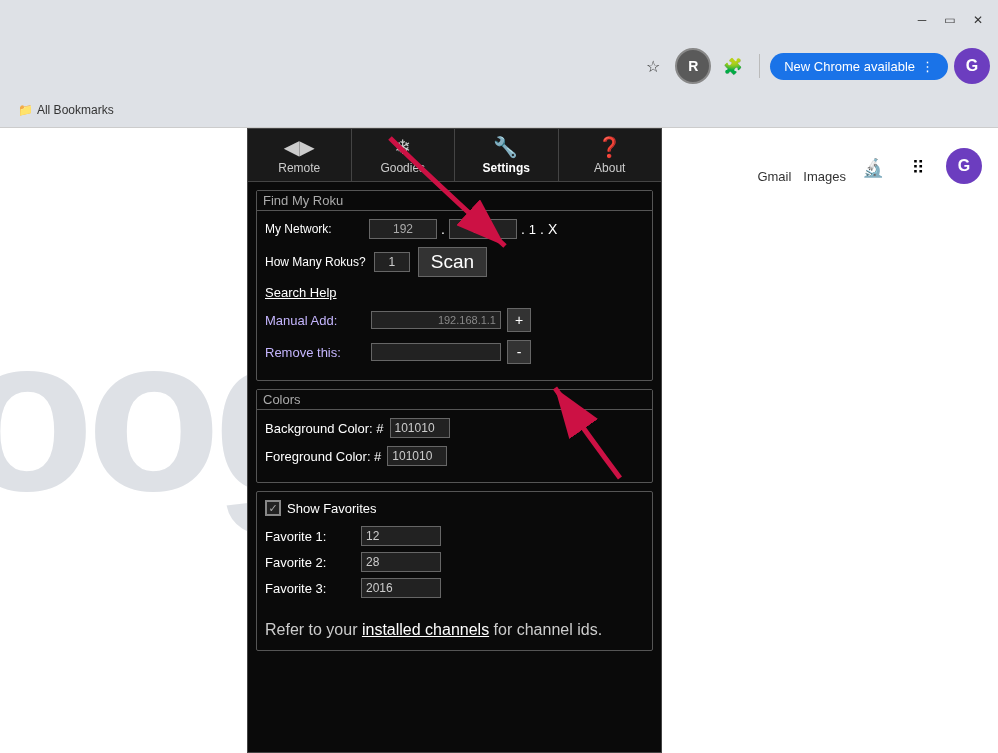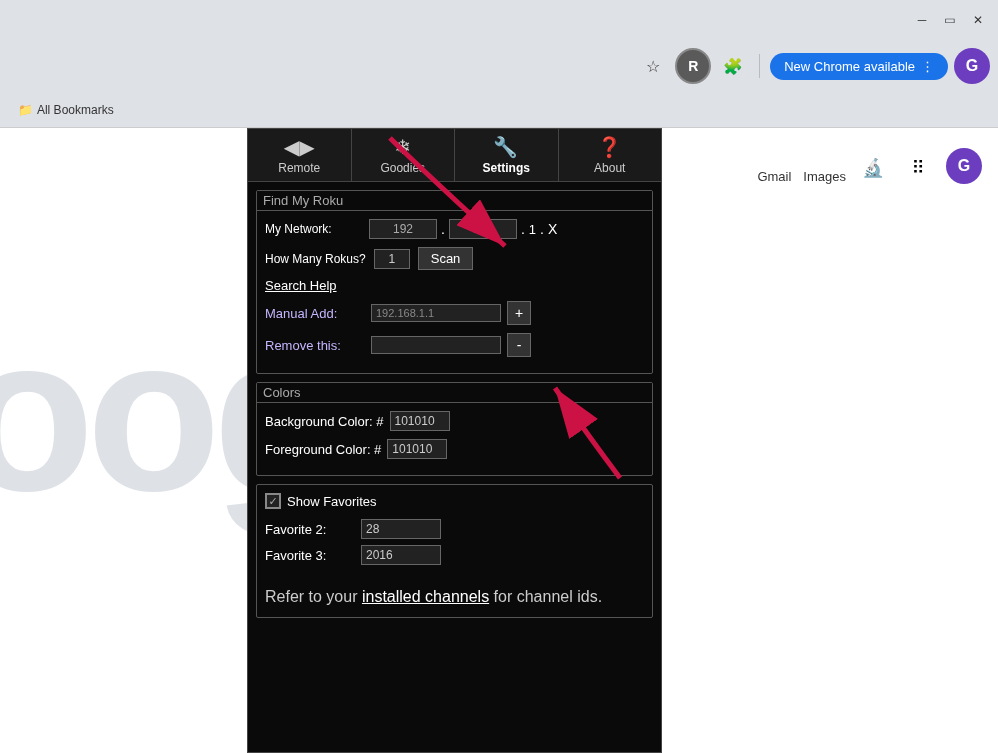--- a/index.html
+++ b/index.html
@@ -273,21 +273,21 @@
       color: #ccc;
       font-size: 12px;
       width: 36px;
       padding: 2px 4px;
       text-align: center;
     }
     .scan-btn {
       background: #333;
       border: 1px solid #666;
       color: white;
-      font-size: 13px;
+      font-size: 19px;
       padding: 3px 12px;
       cursor: pointer;
     }
 
     
     .search-help-link {
       color: white;
       font-size: 13px;
       text-decoration: underline;
       cursor: pointer;
@@ -307,20 +307,21 @@
       color: #c4b5fd;
       min-width: 100px;
     }
     .manual-input {
       background: #222;
       border: 1px solid #666;
       color: #888;
       font-size: 11px;
       width: 130px;
       padding: 2px 4px;
+      text-align: right;
     }
     .plus-btn {
       background: #333;
       border: 1px solid #666;
       color: white;
       font-size: 14px;
       width: 24px;
       height: 24px;
       cursor: pointer;
       display: flex;
@@ -552,20 +553,24 @@
     <div class="section-box">
       <div class="favorites-content">
 
         <div class="show-favorites-row">
           <div class="fav-checkbox">
             <span style="font-size:11px;color:#aaa;">✓</span>
           </div>
           <span class="fav-label">Show Favorites</span>
         </div>
 
+        <div class="fav-row">
+          <span class="fav-row-label">Favorite 1:</span>
+          <input class="fav-input" type="text" value="12" style="">
+        </div>
 
         <div class="fav-row">
           <span class="fav-row-label">Favorite 2:</span>
           <input class="fav-input" type="text" value="28" style="">
         </div>
 
         <div class="fav-row">
           <span class="fav-row-label">Favorite 3:</span>
           <input class="fav-input" type="text" value="2016" style="">
         </div>

